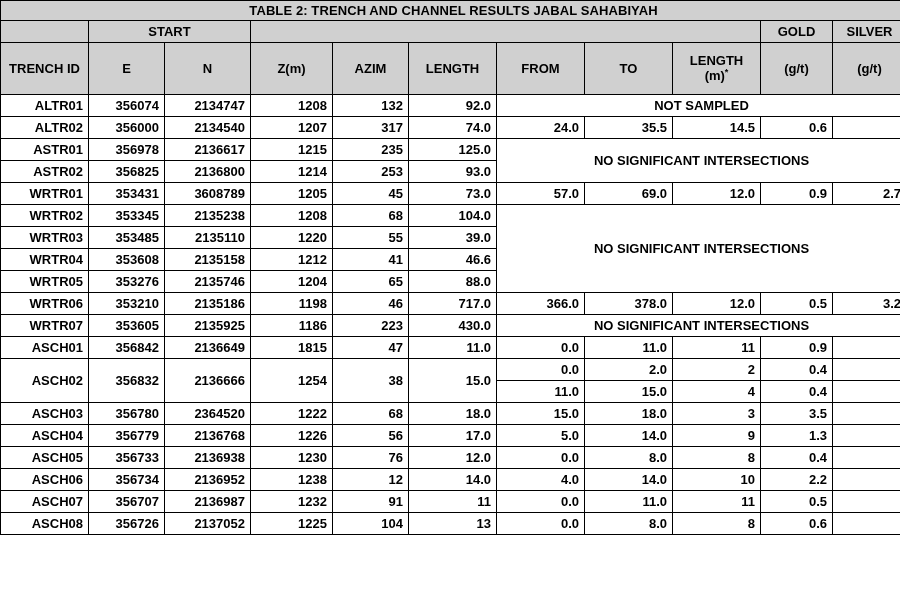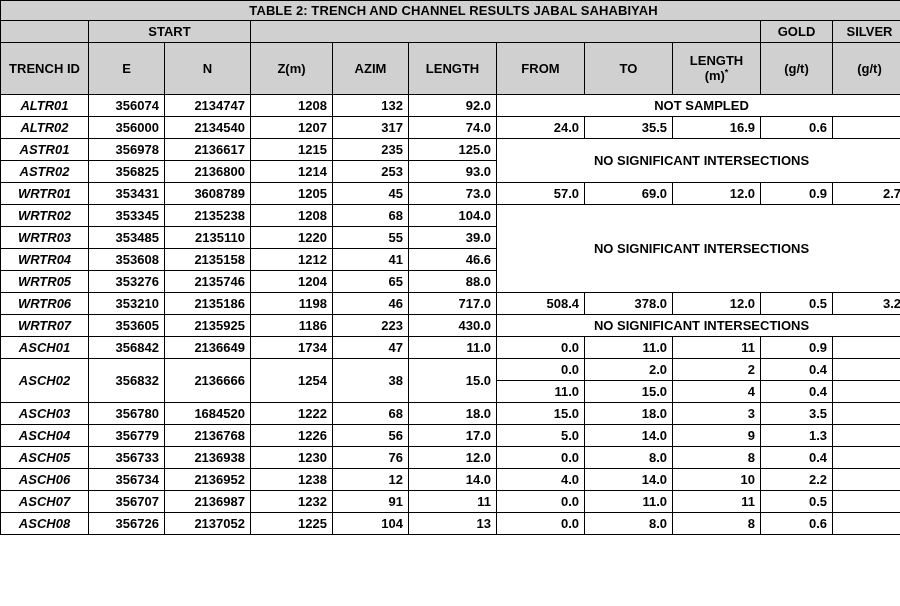--- a/index.html
+++ b/index.html
@@ -49,21 +49,21 @@
     vertical-align: middle;
   }
   .blank-hdr {
     background: #d0d0d0 !important;
   }
   .data-cell {
     height: 22px;
     font-size: 13px;
     font-weight: bold;
   }
-  .c-left { text-align: center; font-style: italic; }
+  .c-left { text-align: right; }
   .c-right { text-align: right; }
   .span-note {
     text-align: center;
     font-size: 13.5px;
   }
   .sup { font-size: 9px; vertical-align: super; }
   .hdr-sub { display: block; line-height: 1.05; }
 </style>
 </head>
 <body>
@@ -122,21 +122,21 @@
 
     <tr>
       <td class="data-cell c-left">ALTR02</td>
       <td class="data-cell c-right">356000</td>
       <td class="data-cell c-right">2134540</td>
       <td class="data-cell c-right">1207</td>
       <td class="data-cell c-right">317</td>
       <td class="data-cell c-right">74.0</td>
       <td class="data-cell c-right">24.0</td>
       <td class="data-cell c-right">35.5</td>
-      <td class="data-cell c-right">16.9</td>
+      <td class="data-cell c-right">14.5</td>
       <td class="data-cell c-right">0.6</td>
       <td class="data-cell c-right"></td>
     </tr>
 
     <tr>
       <td class="data-cell c-left">ASTR01</td>
       <td class="data-cell c-right">356978</td>
       <td class="data-cell c-right">2136617</td>
       <td class="data-cell c-right">1215</td>
       <td class="data-cell c-right">235</td>
@@ -200,42 +200,42 @@
       <td class="data-cell c-right">88.0</td>
     </tr>
 
     <tr>
       <td class="data-cell c-left">WRTR06</td>
       <td class="data-cell c-right">353210</td>
       <td class="data-cell c-right">2135186</td>
       <td class="data-cell c-right">1198</td>
       <td class="data-cell c-right">46</td>
       <td class="data-cell c-right">717.0</td>
-      <td class="data-cell c-right">508.4</td>
+      <td class="data-cell c-right">366.0</td>
       <td class="data-cell c-right">378.0</td>
       <td class="data-cell c-right">12.0</td>
       <td class="data-cell c-right">0.5</td>
       <td class="data-cell c-right">3.2</td>
     </tr>
 
     <tr>
       <td class="data-cell c-left">WRTR07</td>
       <td class="data-cell c-right">353605</td>
       <td class="data-cell c-right">2135925</td>
       <td class="data-cell c-right">1186</td>
       <td class="data-cell c-right">223</td>
       <td class="data-cell c-right">430.0</td>
       <td class="data-cell span-note" colspan="5">NO SIGNIFICANT INTERSECTIONS</td>
     </tr>
 
     <tr>
       <td class="data-cell c-left">ASCH01</td>
       <td class="data-cell c-right">356842</td>
       <td class="data-cell c-right">2136649</td>
-      <td class="data-cell c-right">1734</td>
+      <td class="data-cell c-right">1815</td>
       <td class="data-cell c-right">47</td>
       <td class="data-cell c-right">11.0</td>
       <td class="data-cell c-right">0.0</td>
       <td class="data-cell c-right">11.0</td>
       <td class="data-cell c-right">11</td>
       <td class="data-cell c-right">0.9</td>
       <td class="data-cell c-right"></td>
     </tr>
 
     <tr>
@@ -255,21 +255,21 @@
       <td class="data-cell c-right">11.0</td>
       <td class="data-cell c-right">15.0</td>
       <td class="data-cell c-right">4</td>
       <td class="data-cell c-right">0.4</td>
       <td class="data-cell c-right"></td>
     </tr>
 
     <tr>
       <td class="data-cell c-left">ASCH03</td>
       <td class="data-cell c-right">356780</td>
-      <td class="data-cell c-right">1684520</td>
+      <td class="data-cell c-right">2364520</td>
       <td class="data-cell c-right">1222</td>
       <td class="data-cell c-right">68</td>
       <td class="data-cell c-right">18.0</td>
       <td class="data-cell c-right">15.0</td>
       <td class="data-cell c-right">18.0</td>
       <td class="data-cell c-right">3</td>
       <td class="data-cell c-right">3.5</td>
       <td class="data-cell c-right"></td>
     </tr>
 

